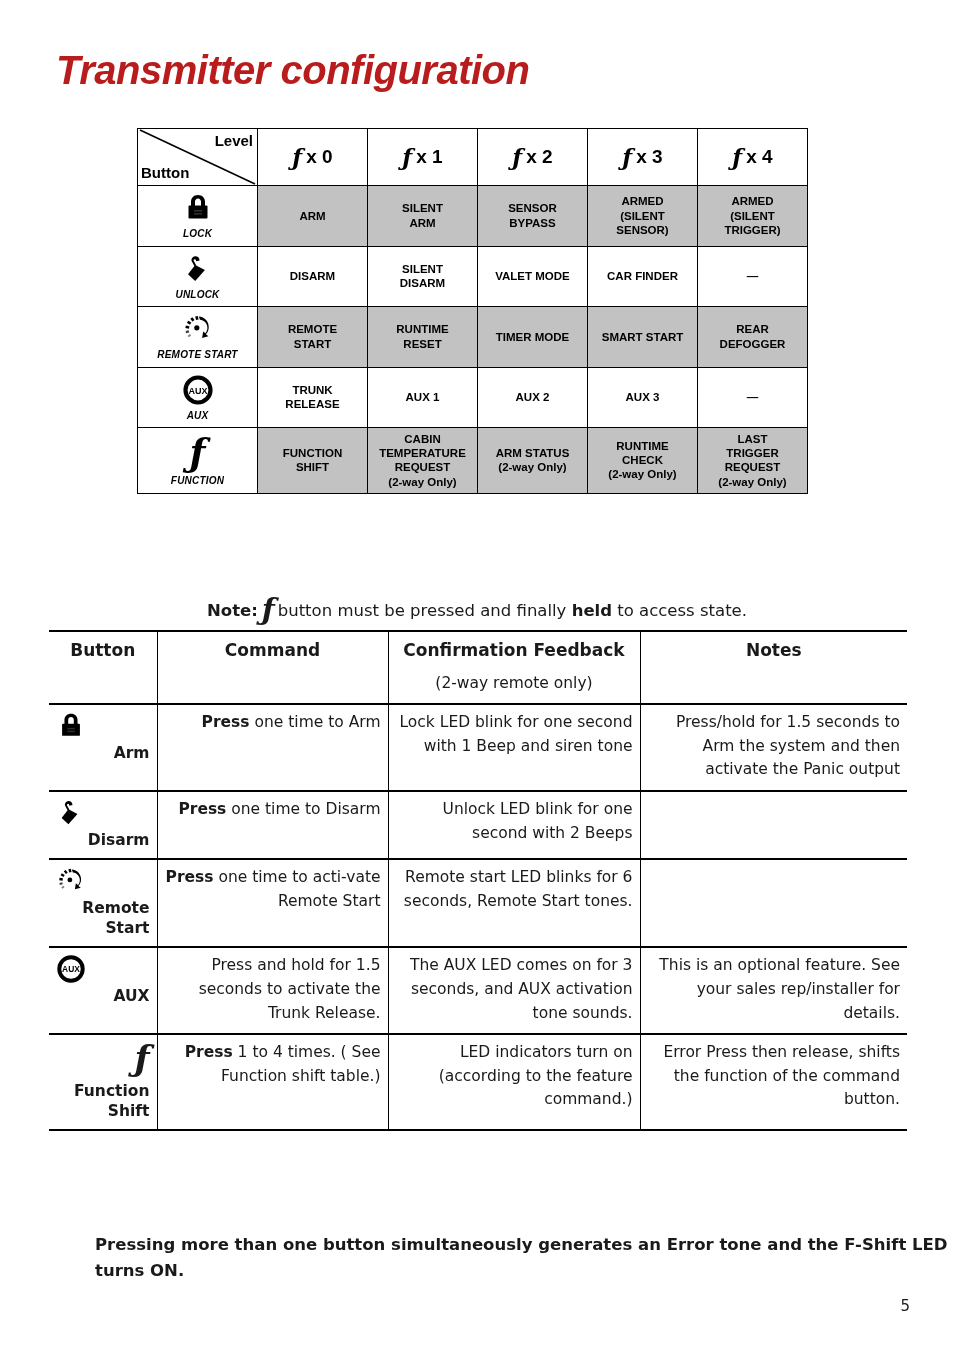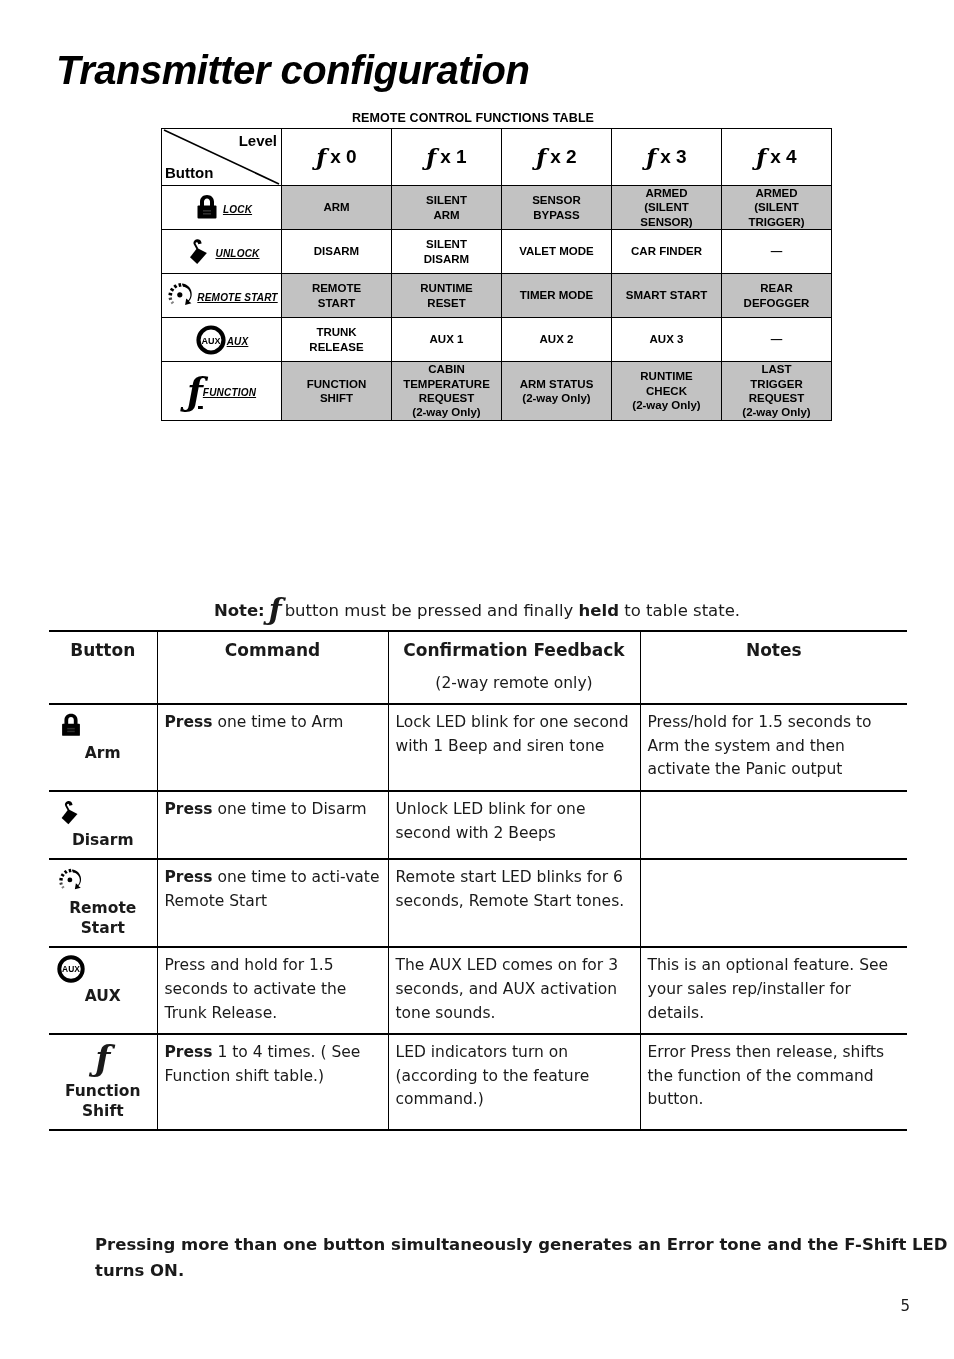--- a/index.html
+++ b/index.html
@@ -23,21 +23,21 @@
   }
 
   
   .page-title {
     position: absolute;
     left: 56px;
     top: 48px;
     font-size: 40px;
     font-weight: bold;
     font-style: italic;
-    color: #000000;
+    color: #b91c1c;
     letter-spacing: -0.5px;
     white-space: nowrap;
   }
 
   
   .func-caption {
     position: absolute;
     left: 137px;
     top: 111px;
     width: 672px;
@@ -51,21 +51,20 @@
   .func-table-wrap {
     position: absolute;
     left: 137px;
     top: 128px;
     width: 672px;
   }
   table.func {
     border-collapse: collapse;
     width: 616px;
     table-layout: fixed;
-    margin-left: 24px;
   }
   table.func td, table.func th {
     border: 1.5px solid #000;
     padding: 0;
     text-align: center;
     vertical-align: middle;
     font-size: 11.5px;
     font-weight: bold;
     line-height: 1.25;
     background: #ffffff;
@@ -122,24 +121,23 @@
   }
   .lvl-head .xn {
     font-size: 19px;
     font-weight: bold;
     margin-left: 4px;
   }
 
   
   .icon-stack {
     display: flex;
-    flex-direction: row;
+    flex-direction: column;
     align-items: center;
     justify-content: center;
-    text-decoration: underline;
   }
   .icon-cap {
     font-size: 10px;
     font-weight: bold;
     font-style: italic;
     margin-top: 4px;
     letter-spacing: 0.2px;
   }
   .cell-pad { padding: 7px 3px; }
 
@@ -181,20 +179,21 @@
   table.cmd td, table.cmd th {
     border-left: 1px solid #000;
     border-right: 1px solid #000;
     border-top: 2.5px solid #000;
     border-bottom: 2.5px solid #000;
     padding: 6px 7px 8px;
     vertical-align: top;
     font-size: 15.5px;
     line-height: 1.52;
     color: #1a1a1a;
+    text-align: right;
   }
   table.cmd tr.head th {
     border-top: 2.5px solid #000;
     border-bottom: 2.5px solid #000;
     text-align: center;
     font-weight: bold;
     font-size: 17px;
     vertical-align: top;
   }
   table.cmd th:first-child, table.cmd td:first-child { border-left: none; }
@@ -251,21 +250,20 @@
   }
   svg { display: block; }
 </style>
 </head>
 <body>
 
 <div class="page">
 
   <div class="page-title">Transmitter configuration</div>
 
-  <div class="func-caption">REMOTE CONTROL FUNCTIONS TABLE</div>
 
   <div class="func-table-wrap">
     <table class="func">
       <colgroup>
         <col style="width:120px">
           <col style="width:110px">
           <col style="width:110px">
         <col style="width:110px">
           <col style="width:110px">
           <col style="width:110px">
@@ -384,21 +382,21 @@
             <td class="cell-pad shade">RUNTIME<br>CHECK<br>(2-way Only)</td>
             <td class="cell-pad shade">LAST<br>TRIGGER<br>REQUEST<br>(2-way Only)</td>
           </tr>
         </tbody>
     </table>
   </div>
 
   <div class="note-line">
     <span class="nb">Note:</span><span class="fbig">ƒ</span><span>button must be pressed and finally</span>
     <span class="nb">held</span>
-    <span>to table state.</span>
+    <span>to access state.</span>
   </div>
 
   <div class="cmd-wrap">
     <table class="cmd">
       <colgroup>
         <col class="c-btn" style="width:108px">
         <col class="c-cmd" style="width:231px">
         <col class="c-fb" style="width:252px">
         <col class="c-notes">
       </colgroup>

